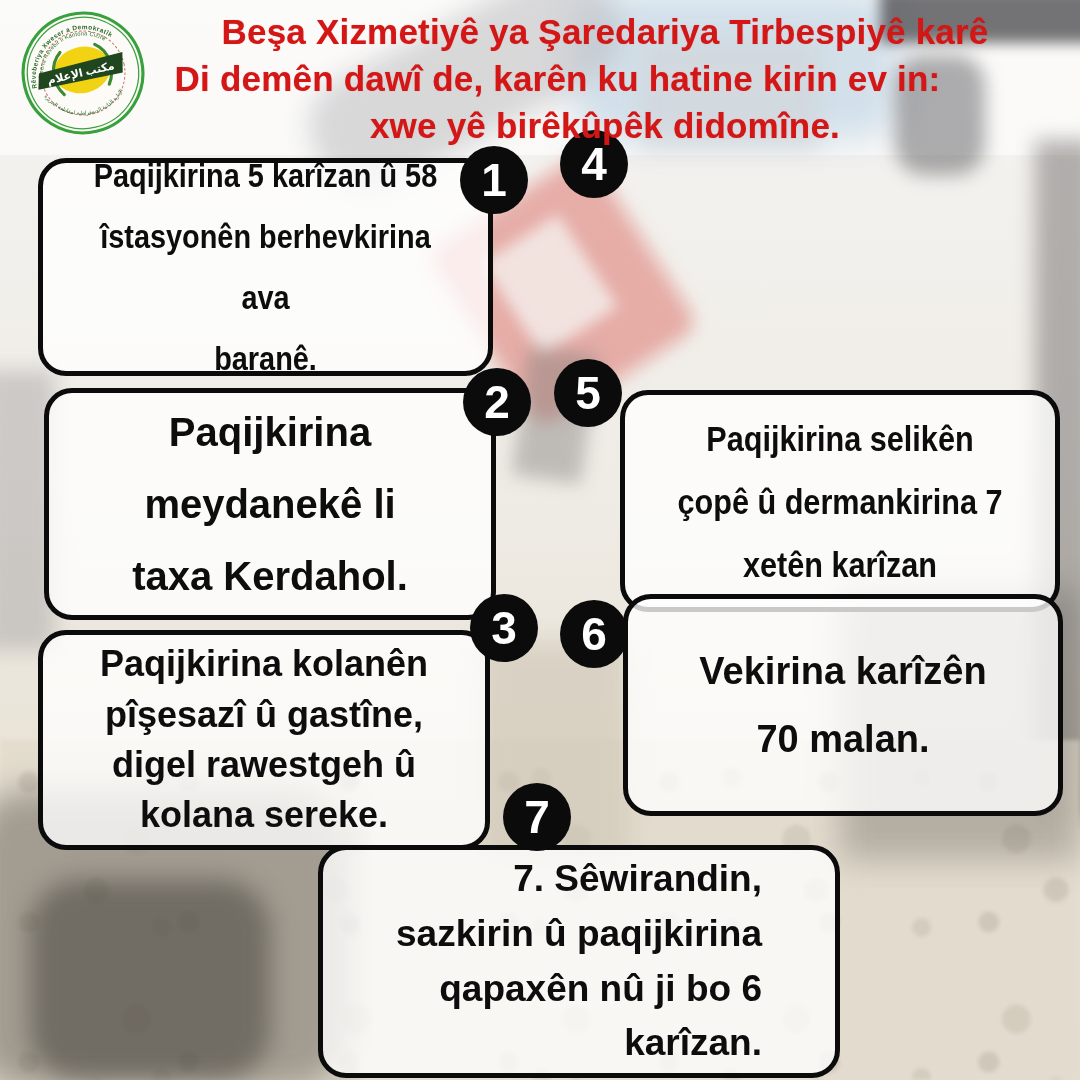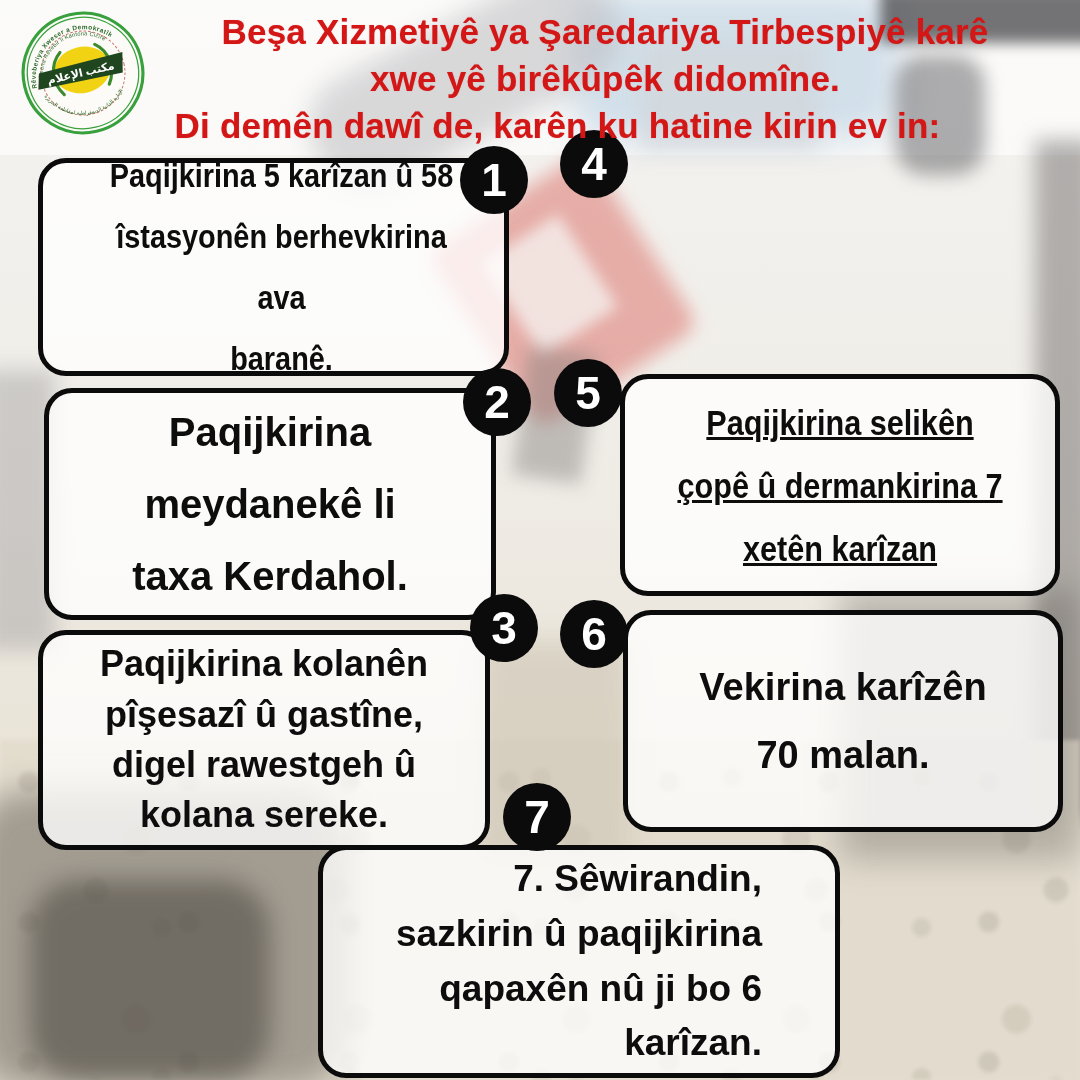--- a/index.html
+++ b/index.html
@@ -45,31 +45,31 @@
   
   .logo{position:absolute;left:20px;top:8px;width:126px;height:130px;z-index:6;}
 
   
   .card{position:absolute;z-index:3;background:rgba(255,255,255,0.78);
     border:5px solid #0b0b0b;border-radius:28px;
     display:flex;align-items:center;justify-content:center;
     color:#0d0d0d;font-weight:bold;text-align:center;}
   .card-text{white-space:pre-line;padding:4px 14px;}
   .cond{width:116%;transform:scaleX(0.875);}
-  .card1{left:38px;top:158px;width:445px;height:208px;padding-left:16px;}
+  .card1{left:38px;top:158px;width:445px;height:208px;}
   .card1 .card-text{font-size:33px;line-height:1.85;}
   .card2{left:44px;top:388px;width:442px;height:222px;}
   .card2 .card-text{font-size:40px;line-height:1.8;}
   .card3{left:38px;top:630px;width:442px;height:210px;}
   .card3 .card-text{font-size:36px;line-height:1.4;}
   .card4{left:618px;top:155px;width:430px;height:210px;}
   .card4 .card-text{font-size:36px;line-height:1.85;}
-  .card5{left:620px;top:374px;width:430px;height:212px;text-decoration:underline;}
+  .card5{left:620px;top:390px;width:430px;height:212px;}
   .card5 .card-text{font-size:35px;line-height:1.8;}
-  .card6{left:623px;top:610px;width:430px;height:212px;}
+  .card6{left:623px;top:594px;width:430px;height:212px;}
   .card6 .card-text{font-size:38px;line-height:1.8;}
   .card7{left:318px;top:845px;width:512px;height:223px;}
   .card7 .card-text{font-size:37px;line-height:1.48;text-align:right;}
 
   
   .badge{position:absolute;z-index:4;width:68px;height:68px;border-radius:50%;
     background:#0b0b0b;color:#ffffff;font-weight:bold;font-size:46px;
     display:flex;align-items:center;justify-content:center;}
   .badge1{left:460px;top:146px;}
   .badge2{left:463px;top:368px;}
@@ -125,22 +125,22 @@
       <path d="M19,51 L101,49 L97,68 L15,66 Z" fill="#20461f"></path>
       <text x="58" y="63" font-size="10.5" fill="#ffffff" text-anchor="middle" font-weight="bold">مكتب الإعلام</text>
       <text font-size="5" fill="#2c6b2c">
         <textPath href="#arcBot" startOffset="8%">الإدارة الذاتية الديمقراطية لمقاطعة الجزيرة</textPath>
       </text>
     </g>
   </svg>
 
   <div class="header">
     <div class="h-line">Beşa Xizmetiyê ya Şaredariya Tirbespiyê karê</div>
+    <div class="h-line h-line3">Di demên dawî de, karên ku hatine kirin ev in:</div>
     <div class="h-line">xwe yê birêkûpêk didomîne.</div>
-    <div class="h-line h-line3">Di demên dawî de, karên ku hatine kirin ev in:</div>
   </div>
 
   <div class="card card1">
     <div class="card-text cond">Paqijkirina 5 karîzan û 58
 îstasyonên berhevkirina ava
 baranê.</div>
   </div>
   <div class="card card2">
     <div class="card-text">Paqijkirina
 meydanekê li

